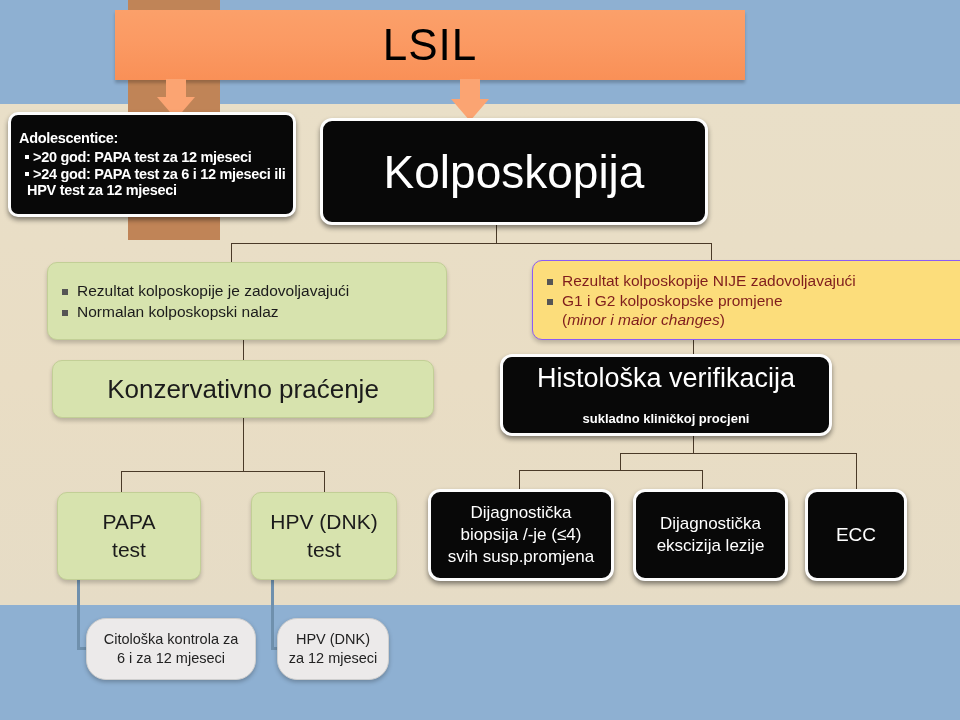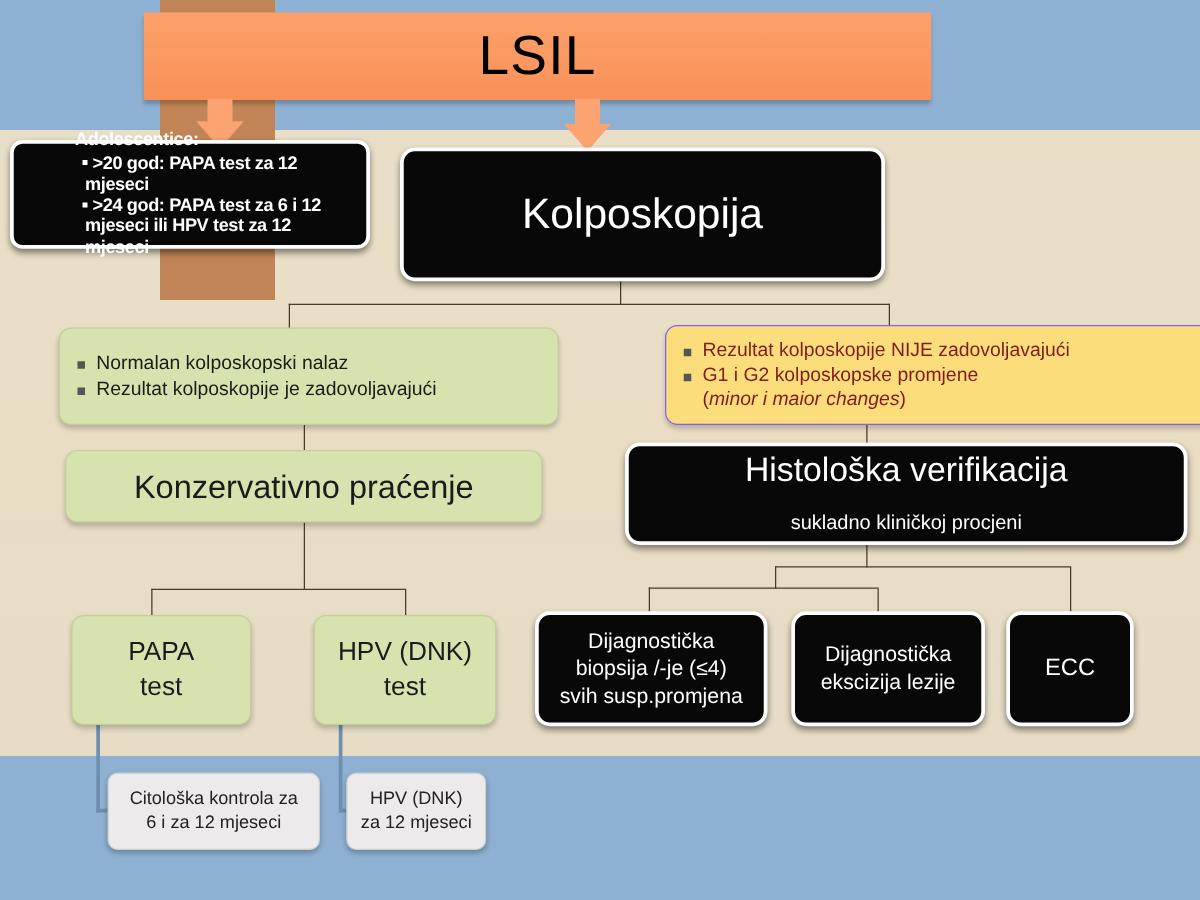--- a/index.html
+++ b/index.html
@@ -46,56 +46,56 @@
   }
   .node-green{
       background:#d7e3ae;border:1px solid #c2cf96;border-radius:10px;
       color:#1b1b1b;box-shadow:0 3px 4px rgba(0,0,0,.20);
   }
   .node-yellow{
       background:#fcdd7b;border:1px solid #8b5cf6;border-radius:10px;
       color:#7f1d1d;box-shadow:0 3px 4px rgba(0,0,0,.20);margin-left:40px;
   }
   .node-gray{
-      background:#eceaea;border:1px solid #cfcfcf;border-radius:8px;
+      background:#eceaea;border:1px solid #cfcfcf;border-radius:20px;
       color:#222;box-shadow:0 2px 4px rgba(0,0,0,.25);
   }
 
   
   .bullets{width:100%;box-sizing:border-box;text-align:left;padding:0 10px 0 14px;}
   .bullets .li{display:flex;align-items:flex-start;line-height:1.24;margin:1px 0;}
   .bullets .bsq{flex:0 0 auto;width:6px;height:6px;background:#555;margin:8px 9px 0 0;}
   .bullets .btxt{flex:1 1 auto;}
   .it{font-style:italic;}
 
   
-  #adolescent-box{left:8px;top:112px;width:288px;height:87px;
-                  border-radius:10px;border-width:3px;padding-left:41px;}
+  #adolescent-box{left:8px;top:112px;width:288px;height:105px;
+                  border-radius:10px;border-width:3px;}
   #adolescent-box .inner{width:100%;padding:4px 6px 4px 8px;box-sizing:border-box;
        text-align:left;font-size:14.5px;line-height:1.16;font-weight:700;letter-spacing:-.3px;}
   #adolescent-box .hdr{margin-bottom:2px;}
   #adolescent-box .bl{padding-left:8px;text-indent:-2px;}
   #adolescent-box .sq{display:inline-block;width:4px;height:4px;background:#fff;
        vertical-align:middle;margin:0 4px 2px 0;}
 
   #kolposkopija{left:320px;top:118px;width:388px;height:107px;}
-  #kolposkopija .t{font-size:34px;font-weight:400;}
+  #kolposkopija .t{font-size:46px;font-weight:400;}
 
   #green-results{left:47px;top:262px;width:400px;height:78px;}
   #green-results .bullets{font-size:15.5px;}
 
   #yellow-results{left:492px;top:260px;width:440px;height:80px;}
   #yellow-results .bullets{font-size:15.5px;}
 
   #konzervativno{left:52px;top:360px;width:382px;height:58px;}
   #konzervativno .t{font-size:26px;}
 
-  #histoloska{left:500px;top:354px;width:450px;height:82px;}
+  #histoloska{left:500px;top:354px;width:332px;height:82px;}
   #histoloska .t1{font-size:27px;line-height:1.1;}
-  #histoloska .t2{font-size:16px;line-height:1.2;margin-top:17px;}
+  #histoloska .t2{font-size:13px;line-height:1.2;margin-top:17px;font-weight:bold;}
 
   #papa{left:57px;top:492px;width:144px;height:88px;}
   #papa .t{font-size:21px;line-height:1.32;}
 
   #hpvdnk{left:251px;top:492px;width:146px;height:88px;}
   #hpvdnk .t{font-size:21px;line-height:1.32;}
 
   #dij-biopsija{left:428px;top:489px;width:186px;height:92px;}
   #dij-biopsija .t{font-size:17px;line-height:1.28;padding:0 4px;}
 
@@ -173,25 +173,25 @@
 </div>
 
 <div class="node node-black" id="kolposkopija">
   <div class="t">Kolposkopija</div>
 </div>
 
 <div class="node node-green" id="green-results">
   <div class="bullets">
     <div class="li">
       <span class="bsq"></span>
+      <span class="btxt">Rezultat kolposkopije je zadovoljavajući</span>
+    </div>
+    <div class="li">
+      <span class="bsq"></span>
       <span class="btxt">Normalan kolposkopski nalaz</span>
-    </div>
-    <div class="li">
-      <span class="bsq"></span>
-      <span class="btxt">Rezultat kolposkopije je zadovoljavajući</span>
     </div>
   </div>
 </div>
 
 <div class="node node-yellow" id="yellow-results">
   <div class="bullets">
     <div class="li">
       <span class="bsq"></span>
       <span class="btxt">Rezultat kolposkopije NIJE zadovoljavajući</span>
     </div>

